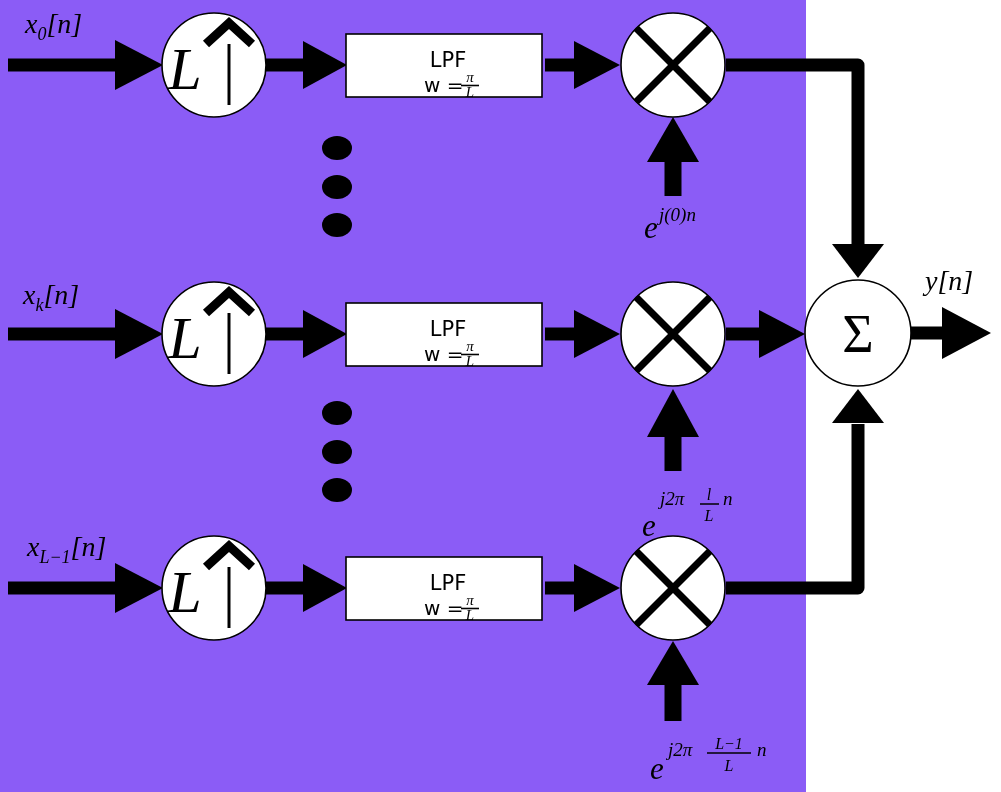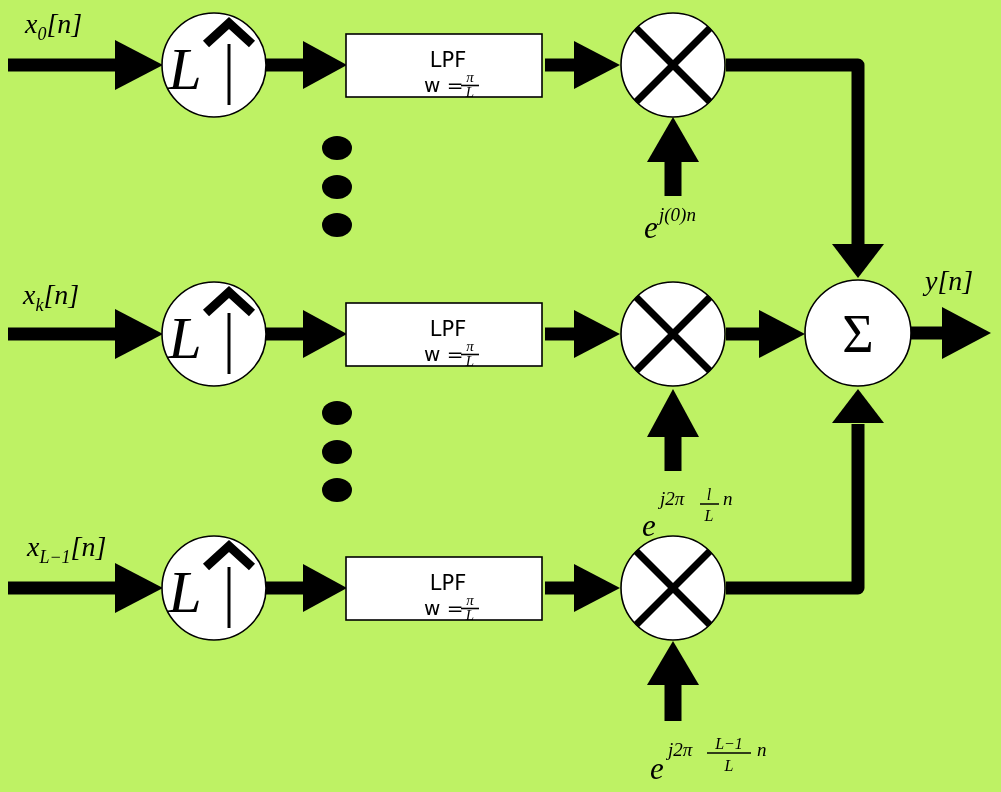--- a/index.html
+++ b/index.html
@@ -1,20 +1,20 @@
 <!DOCTYPE html>
 <html><head>
 <meta charset="utf-8">
 <style>
   html, body { margin: 0; padding: 0; background: #ffffff; }
   .stage {
     position: relative;
-    width: 1001px;
+    width: 806px;
     height: 792px;
-    background: #bef264;
+    background: #8b5cf6;
     font-family: "Liberation Serif", serif;
     text-align: center;
   }
   svg { display: block; }
   .ink-fill   { fill: #000000; }
   .ink-stroke { stroke: #000000; fill: none; }
   .node       { fill: #ffffff; stroke: #000000; stroke-width: 1.6; }
   .thick13    { stroke: #000000; stroke-width: 13; fill: none; }
   .math {
     font-family: "Liberation Serif", serif;

